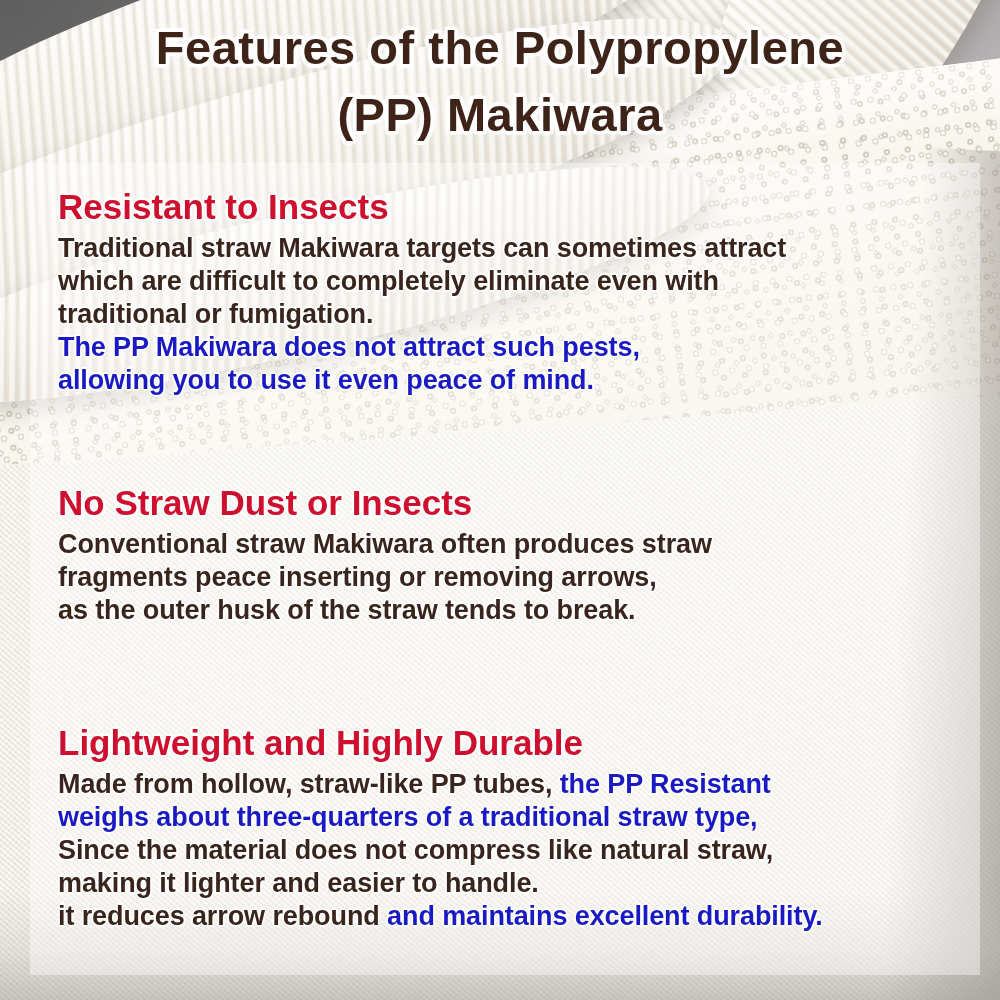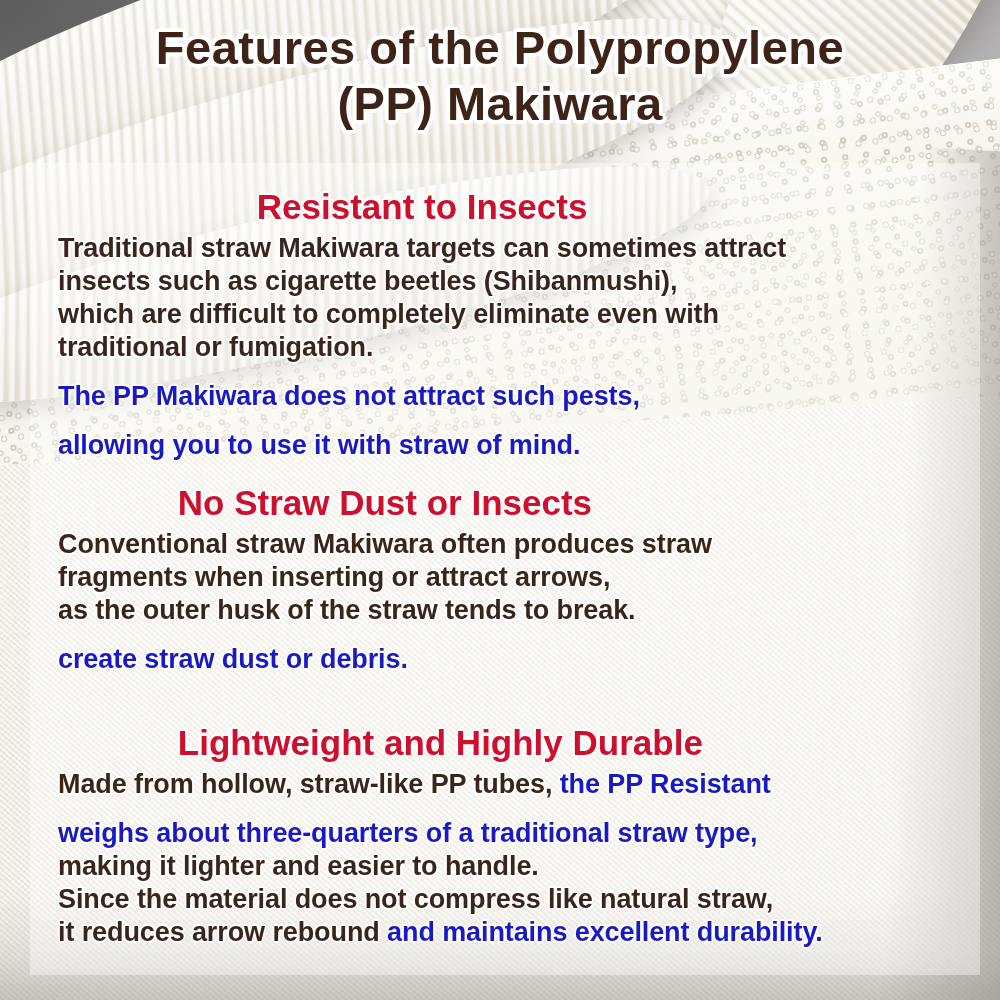--- a/index.html
+++ b/index.html
@@ -116,54 +116,53 @@
     color:#3d2318;
     -webkit-text-stroke:0px;
     text-shadow:
       3px 0 0 #fff, -3px 0 0 #fff, 0 3px 0 #fff, 0 -3px 0 #fff,
       2px 2px 0 #fff, -2px 2px 0 #fff, 2px -2px 0 #fff, -2px -2px 0 #fff,
       4px 0 0 #fff, -4px 0 0 #fff, 0 4px 0 #fff, 0 -4px 0 #fff,
       3px 3px 0 #fff, -3px 3px 0 #fff, 3px -3px 0 #fff, -3px -3px 0 #fff,
       0 0 8px rgba(255,255,255,0.95);
     white-space:nowrap;
   }
-  .title-line.l2 { margin-top:3px; }
+  .title-line.l2 { margin-top:14px; }
 
   .section { margin-bottom:0; }
 
   .sec-head {
     font-size:35px;
     font-weight:bold;
     color:#cf0f2e;
     letter-spacing:0px;
     line-height:1.08;
     white-space:nowrap;
     text-shadow:
       2px 0 0 #fff, -2px 0 0 #fff, 0 2px 0 #fff, 0 -2px 0 #fff,
       1px 1px 0 #fff, -1px 1px 0 #fff, 1px -1px 0 #fff, -1px -1px 0 #fff,
       0 0 6px rgba(255,255,255,0.9);
-    text-align: center;
   }
 
   .sec-body { margin-top:6px; }
 
   .line {
     font-size:27px;
     font-weight:bold;
     line-height:33px;
     letter-spacing:-0.1px;
     color:#3a251c;
     white-space:nowrap;
     text-shadow:
       1.6px 0 0 #fff, -1.6px 0 0 #fff, 0 1.6px 0 #fff, 0 -1.6px 0 #fff,
       1px 1px 0 #fff, -1px 1px 0 #fff, 1px -1px 0 #fff, -1px -1px 0 #fff,
       0 0 5px rgba(255,255,255,0.9);
   }
   .line .blue { color:#1a1ac4; }
-  .line.all-blue { color:#1a1ac4;margin-top:16px; }
+  .line.all-blue { color:#1a1ac4; }
 
   #s1 { position:absolute; left:58px; top:188px; }
   #s2 { position:absolute; left:58px; top:484px; }
   #s3 { position:absolute; left:58px; top:724px; }
 </style>
 </head>
 <body>
 
 <div id="stage">
 
@@ -183,42 +182,40 @@
 
   <div class="title-block">
     <div class="title-line l1">Features of the Polypropylene</div>
     <div class="title-line l2">(PP) Makiwara</div>
   </div>
 
   <div class="section" id="s1">
     <div class="sec-head">Resistant to Insects</div>
     <div class="sec-body">
         <div class="line"><span>Traditional straw Makiwara targets can sometimes attract</span></div>
-        <div class="line"><span>insects such as cigarette beetles (Shibanmushi),</span></div>
         <div class="line"><span>which are difficult to completely eliminate even with</span></div>
         <div class="line"><span>traditional or fumigation.</span></div>
         <div class="line all-blue">The PP Makiwara does not attract such pests,</div>
-        <div class="line all-blue">allowing you to use it with straw of mind.</div>
+        <div class="line all-blue">allowing you to use it even peace of mind.</div>
       </div>
   </div>
 
   <div class="section" id="s2">
     <div class="sec-head">No Straw Dust or Insects</div>
     <div class="sec-body">
         <div class="line"><span>Conventional straw Makiwara often produces straw</span></div>
-        <div class="line"><span>fragments when inserting or attract arrows,</span></div>
+        <div class="line"><span>fragments peace inserting or removing arrows,</span></div>
         <div class="line"><span>as the outer husk of the straw tends to break.</span></div>
-        <div class="line all-blue">create straw dust or debris.</div>
       </div>
   </div>
 
   <div class="section" id="s3">
     <div class="sec-head">Lightweight and Highly Durable</div>
     <div class="sec-body">
         <div class="line"><span>Made from hollow, straw-like PP tubes, </span><span class="blue">the PP Resistant</span></div>
         <div class="line all-blue">weighs about three-quarters of a traditional straw type,</div>
+        <div class="line"><span>Since the material does not compress like natural straw,</span></div>
         <div class="line"><span>making it lighter and easier to handle.</span></div>
-        <div class="line"><span>Since the material does not compress like natural straw,</span></div>
         <div class="line"><span>it reduces arrow rebound </span><span class="blue">and maintains excellent durability.</span></div>
       </div>
   </div>
 
 </div>
 
 </body></html>

